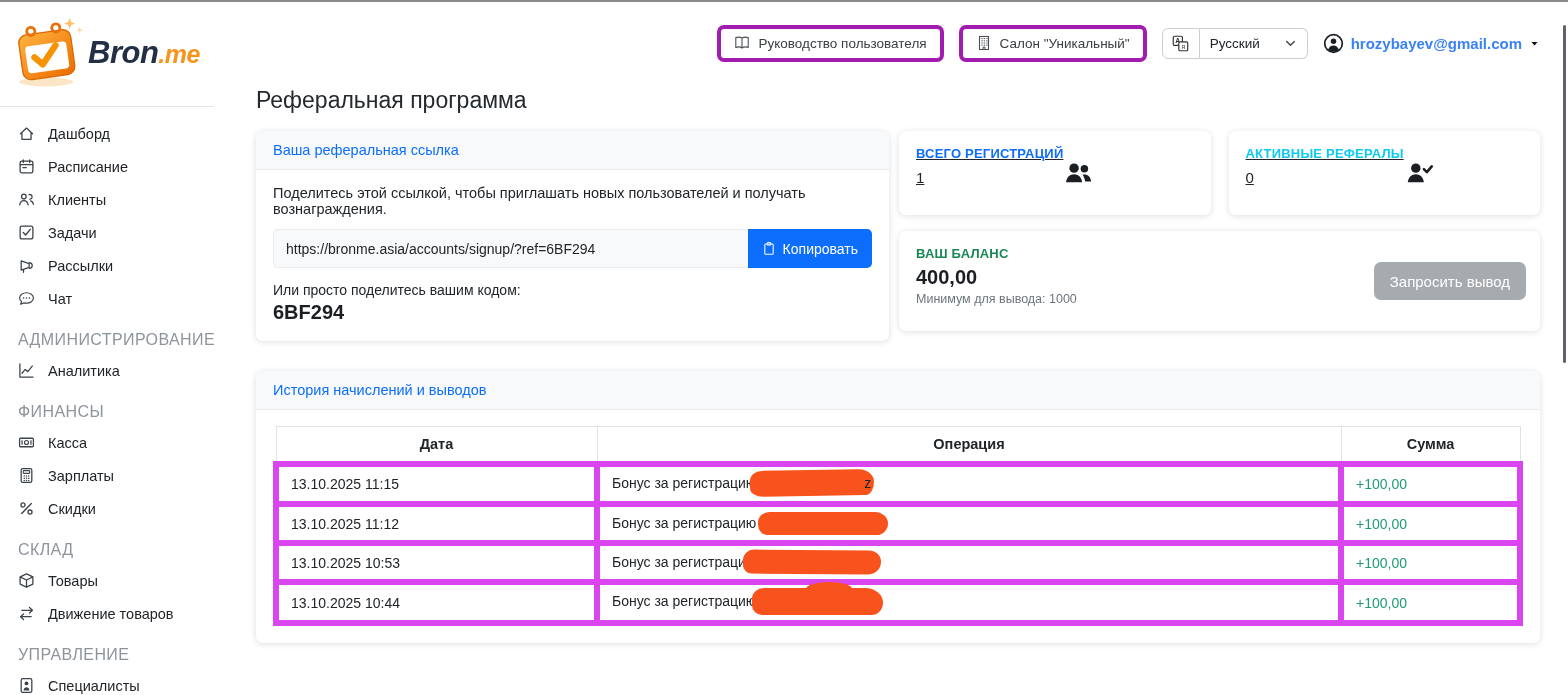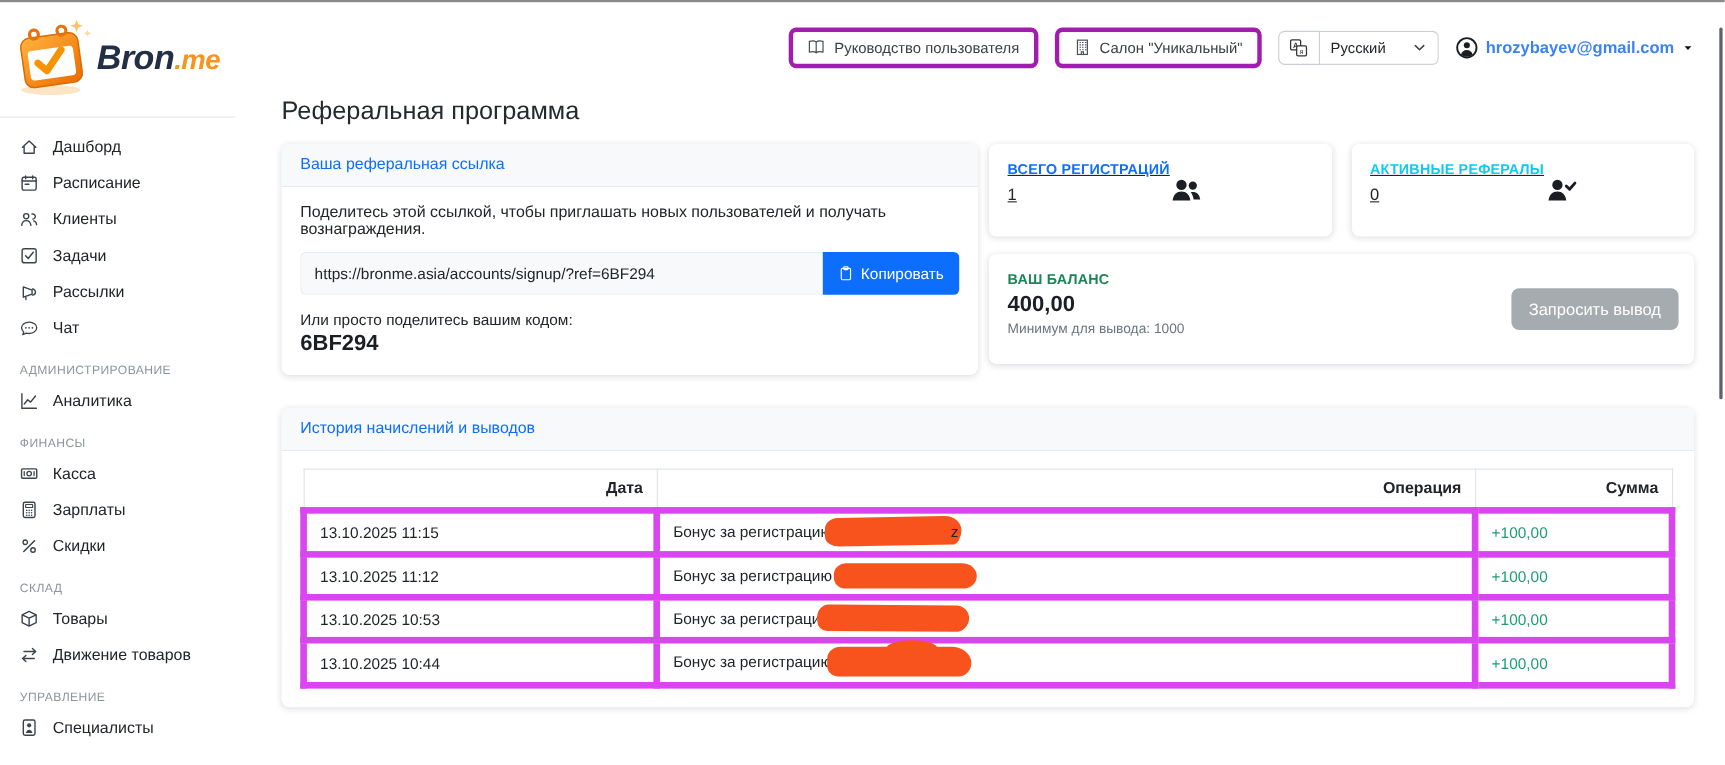--- a/index.html
+++ b/index.html
@@ -16,21 +16,21 @@
 
   
   .sidebar { width:222px; flex:none; background:#fff; }
   .logo-wrap { display:flex; align-items:center; gap:2px; padding:14px 10px 4px 10px; cursor:pointer; }
   .logo-text { font-style:italic; font-weight:bold; letter-spacing:-0.5px; }
   .lt-main { font-size:31px; color:#222f44; }
   .lt-suffix { font-size:25px; color:#f7941d; }
   .logo-divider { border-bottom:1px solid #e4e7ea; margin:12px 8px 10px 0; }
   .nav-item { display:flex; align-items:center; gap:13px; padding:8px 18px; font-size:14.5px; color:#212529; cursor:pointer; }
   .nav-item .ic { width:17px; height:17px; color:#3c434a; flex:none; }
-  .section-header { padding:16px 18px 5px; font-size:11px; color:#8d949c; letter-spacing:0.4px; }
+  .section-header { padding:16px 18px 5px; font-size:16px; color:#8d949c; letter-spacing:0.4px; }
 
   
   .main { flex:1; padding:0 28px 0 34px; position:relative; }
   .topbar { display:flex; justify-content:flex-end; align-items:center; gap:15px; margin-top:22px; height:38px; }
   .hbtn { display:flex; align-items:center; gap:8px; border:4px solid #a21caf; border-radius:7px;
           padding:0 13px; height:37px; font-size:13.5px; color:#3a4046; background:#fff; cursor:pointer;
           font-family:inherit; box-shadow:0 1px 0 rgba(0,0,0,0.03) inset; }
   .hbtn .ic { width:16px; height:16px; color:#4a5056; }
   .lang-group { display:flex; align-items:stretch; height:31px; }
   .lang-icon-box { display:flex; align-items:center; justify-content:center; width:38px;
@@ -81,21 +81,21 @@
   .balance-label { font-size:13px; font-weight:600; color:#198754; letter-spacing:0.2px; }
   .balance-value { margin-top:5px; font-size:20px; font-weight:bold; color:#1b1f23; }
   .balance-note { margin-top:3px; font-size:12.5px; color:#6c757d; }
   .withdraw-btn { position:absolute; right:14px; top:50%; transform:translateY(-50%);
                   background:#a6abb0; color:#fff; border:none; border-radius:7px; padding:0 16px;
                   height:38px; font-size:15px; font-family:inherit; cursor:not-allowed; }
 
   .history-card { margin-top:30px; }
   .table-wrap { padding:16px 17px 17px; }
   table { width:100%; border-collapse:collapse; font-size:14px; border:1px solid #dee2e6; }
-  th { text-align:right; font-weight:bold; font-size:14.5px; padding:9px 12px; border:1px solid #dfe3e7; }
+  th { text-align:center; font-weight:bold; font-size:14.5px; padding:9px 12px; border:1px solid #dfe3e7; }
   td { padding:8px 12px; border:6px solid #d946ef; }
   col.c-date  { width:321px; }
   col.c-amount{ width:179px; }
   td.amount { color:#1f9d6f; }
   .redact { display:inline-block; vertical-align:middle; background:#f8531d; position:relative; margin-top:-5px; margin-bottom:-3px; }
   .redact.r1 { width:124px; height:26px; margin-left:-6px;  border-radius:14px 18px 10px 16px / 12px 15px 16px 10px; transform:rotate(-1deg); }
   .redact.r2 { width:130px; height:23px; margin-left:2px;   border-radius:12px 14px 12px 10px / 11px 12px 12px 11px; }
   .redact.r3 { width:138px; height:24px; margin-left:-13px; border-radius:12px 13px 14px 10px; transform:rotate(0.4deg); }
   .redact.r4 { width:131px; height:27px; margin-left:-4px;  border-radius:15px 22px 14px 12px / 13px 18px 15px 12px; }
   .redact.r4::before { content:""; position:absolute; top:-6px; left:54px; width:46px; height:14px; background:#f8531d; border-radius:50%; }

